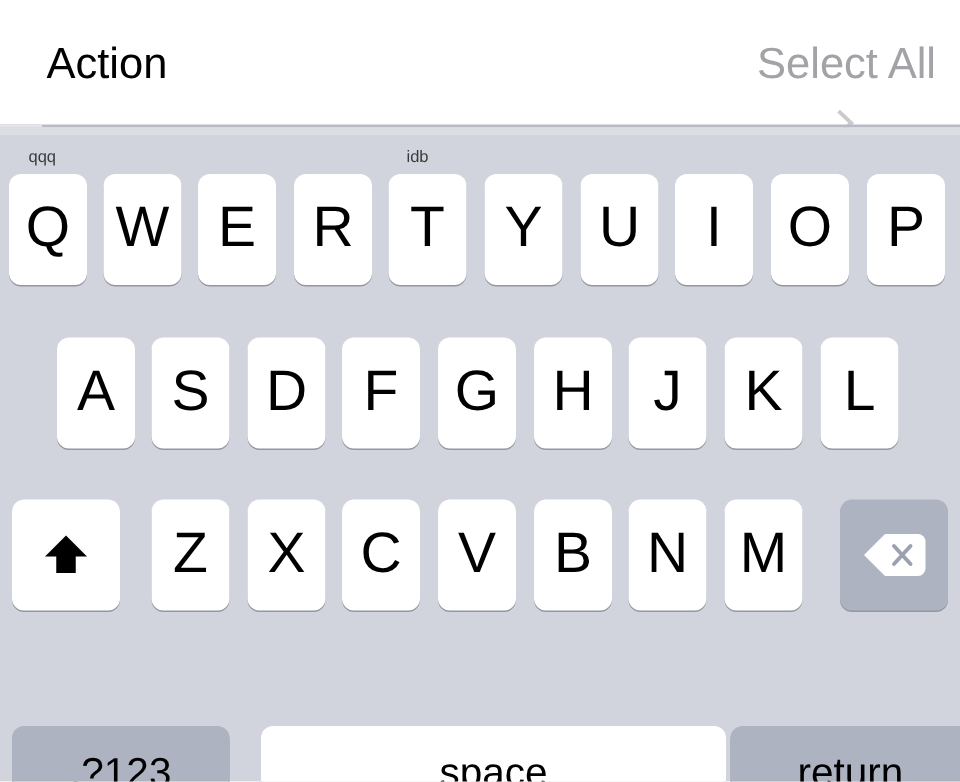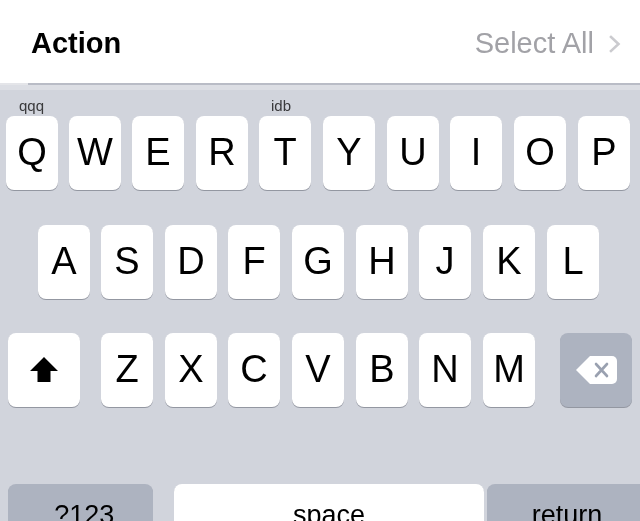--- a/index.html
+++ b/index.html
@@ -43,33 +43,34 @@
     left: 0; bottom: 0;
     width: 28px;
     height: 2px;
     background: #e4e5e9;
   }
   .action-title {
     position: absolute;
     left: 31px;
     top: 26px;
     font-size: 29px;
-    font-weight: 700;
+    font-weight: 400;
     color: #000000;
     letter-spacing: 0px;
     line-height: 34px;
   }
   .select-all-group {
     position: absolute;
     right: 16px;
     top: 26px;
     display: flex;
     align-items: center;
     gap: 12px;
     height: 34px;
+    flex-direction: column;
   }
   .select-all-label {
     font-size: 29px;
     font-weight: 400;
     color: #a2a2a7;
     line-height: 34px;
   }
   .chevron-right {
     display: block;
     width: 18px;
@@ -92,21 +93,21 @@
     position: absolute;
     left: 0; top: 0;
     width: 640px;
     height: 5px;
     background: #dcdee4;
   }
 
   
   .mini-label {
     position: absolute;
-    font-size: 15px;
+    font-size: 11px;
     color: #3a3a3c;
     line-height: 17px;
     white-space: nowrap;
   }
   .mini-label.qqq { left: 19px; top: 12px; }
   .mini-label.idb { left: 271px; top: 12px; }
 
   
   .key {
     position: absolute;

